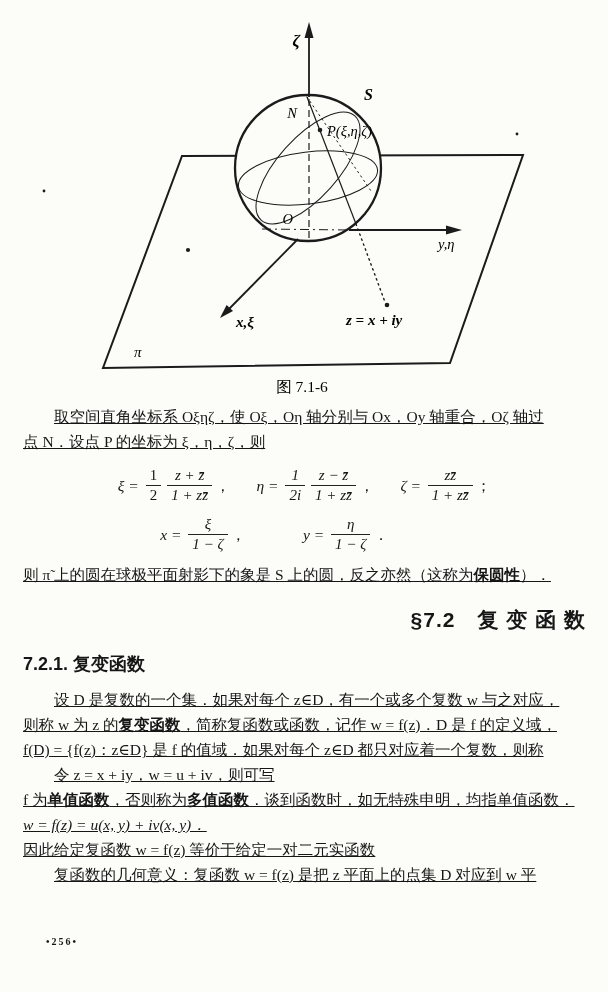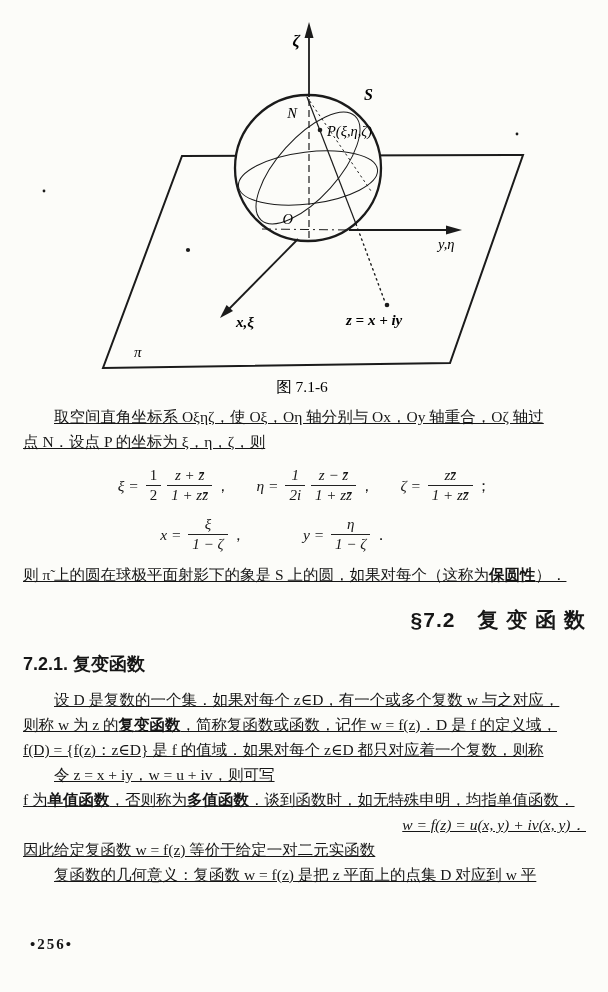--- a/index.html
+++ b/index.html
@@ -34,24 +34,24 @@
   .frac .den{display:block;padding:1px 4px 0 4px;line-height:1.12;}
   .section-title{
     text-align:right;font-weight:700;font-size:21px;
     margin:20px 0 0 0;letter-spacing:1px;
     font-family:"Liberation Sans","DejaVu Sans",sans-serif;
   }
   .subsection-title{
     font-weight:700;font-size:18px;margin:20px 0 10px 0;
     font-family:"Liberation Sans","DejaVu Sans",sans-serif;
   }
-  .centered{text-align:right;}
+  .centered{text-align:left;}
   .footer{
-    position:absolute;left:30px;top:936px;
-    font-weight:700;font-size:15px;letter-spacing:2px;text-align:center;
+    position:absolute;left:46px;top:936px;
+    font-weight:700;font-size:10px;letter-spacing:2px;text-align:center;
   }
   svg text{font-family:"Liberation Serif","DejaVu Serif",serif;}
 </style>
 </head>
 <body>
 
 <div class="page">
 
   <div class="fig-wrap">
     <svg width="608" height="400" viewBox="0 0 608 400">
@@ -129,21 +129,21 @@
         <span class="frac mi"><span class="num">ξ</span><span class="den">1 − ζ</span></span>
         <span>，</span>
       </span>
       <span class="mgroup" style="margin-left:44px;">
         <span class="mi">y = </span>
         <span class="frac mi"><span class="num">η</span><span class="den">1 − ζ</span></span>
         <span>．</span>
       </span>
     </div>
 
-    <div class="line"><span>则 π̃ 上的圆在球极平面射影下的象是 S 上的圆，如果对每个（这称为</span><span class="b">保圆性</span><span>）．</span></div>
+    <div class="line"><span>则 π̃ 上的圆在球极平面射影下的象是 S 上的圆，反之亦然（这称为</span><span class="b">保圆性</span><span>）．</span></div>
 
     <div class="section-title">§7.2　复 变 函 数</div>
     <div class="subsection-title">7.2.1.  复变函数</div>
 
     <div class="line indent"><span>设 D 是复数的一个集．如果对每个 z∈D，有一个或多个复数 w 与之对应，</span></div>
     <div class="line"><span>则称 w 为 z 的</span><span class="b">复变函数</span><span>，简称复函数或函数，记作 w = f(z)．D 是 f 的定义域，</span></div>
     <div class="line"><span>f(D) = {f(z)：z∈D} 是 f 的值域．如果对每个 z∈D 都只对应着一个复数，则称</span></div>
     <div class="line indent"><span>令 z = x + iy，w = u + iv，则可写</span></div>
     <div class="line"><span>f 为</span><span class="b">单值函数</span><span>，否则称为</span><span class="b">多值函数</span><span>．谈到函数时，如无特殊申明，均指单值函数．</span></div>
     <div class="line centered mi"><span>w = f(z) = u(x, y) + iv(x, y)．</span></div>

